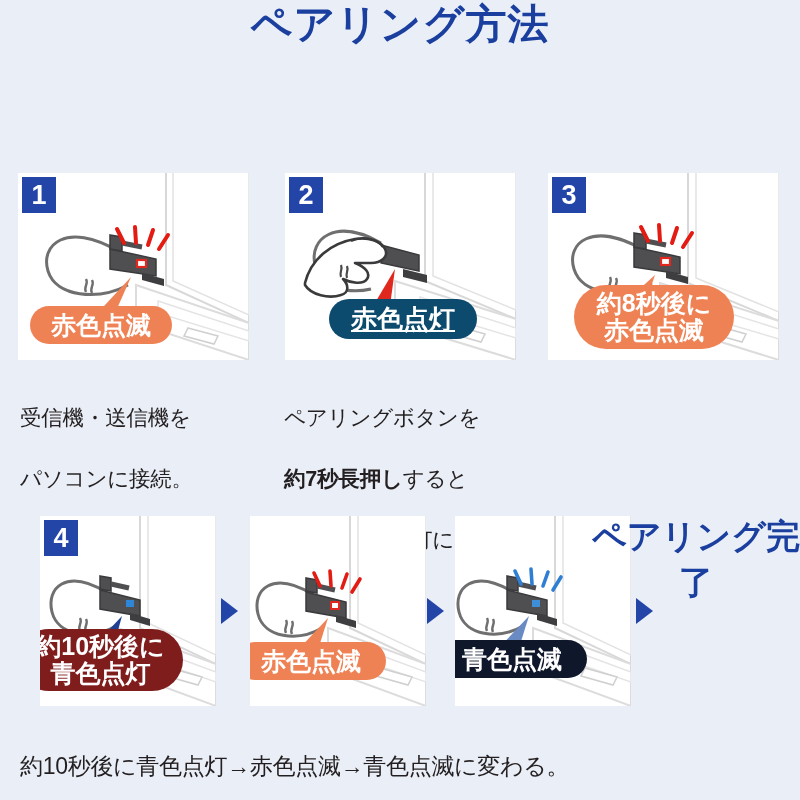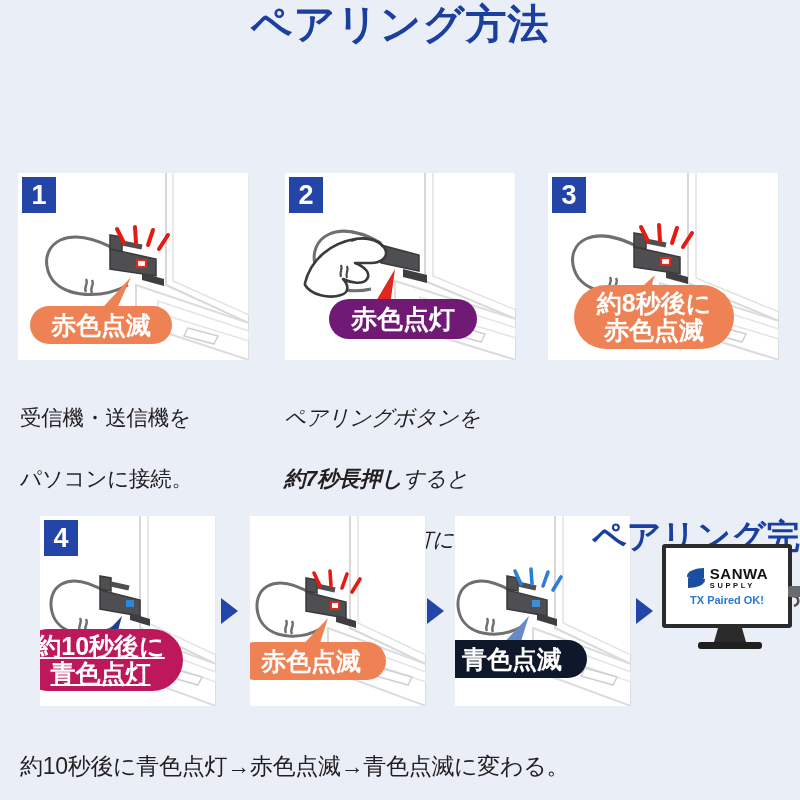--- a/index.html
+++ b/index.html
@@ -62,36 +62,36 @@
     font-weight: bold;
     text-align: center;
     border-radius: 40px;
     line-height: 1.08;
     z-index: 8;
     white-space: pre-line;
     display: flex; align-items: center; justify-content: center;
     padding: 3px 14px;
   }
   .b-orange { background: #ef8254; }
-  .b-red    { background: #701a75; }
-  .b-navy   { background: #be185d; text-decoration: underline; }
+  .b-red    { background: #0c4a6e; text-decoration: underline; }
+  .b-navy   { background: #7f1d1d; }
   .b-slate  { background: #0f172a; }
 
   
   .caption {
     position: absolute;
     color: #231f20;
     font-size: 21.5px;
     line-height: 1.42;
     letter-spacing: -0.2px;
     white-space: pre-line;
   }
   .caption b { font-weight: bold; }
   .c1 { left: 20px;  top: 372px; width: 250px; }
-  .c2 { left: 284px; top: 372px; width: 255px; font-style: italic; }
+  .c2 { left: 284px; top: 372px; width: 255px; }
   .c3 { left: 548px; top: 372px; width: 250px; }
 
   
   .row2 { position: absolute; top: 516px; left: 0; width: 800px; height: 196px; }
   .q1 { left: 40px;  top: 0; width: 176px; height: 190px; }
   .q2 { left: 250px; top: 0; width: 176px; height: 190px; }
   .q3 { left: 455px; top: 0; width: 176px; height: 190px; }
 
   .arrow {
     position: absolute;
@@ -338,46 +338,18 @@
         <svg viewBox="0 0 176 190" xmlns="http://www.w3.org/2000/svg">
           <path d="M74 100 L62 138 L42 134 Z" fill="#6a8ac4"></path>
         </svg>
       </div>
       <div class="bubble b-slate" style="left:-18px; top:124px; width:150px; height:38px; font-size:25px;">青色点滅</div>
     </div>
     <div class="arrow a3"></div>
   </div>
 
   <div class="done-label">ペアリング完了</div>
-  <div class="tv-wrap">
-    <svg viewBox="0 0 140 190" xmlns="http://www.w3.org/2000/svg">
-
-      <rect x="2" y="28" width="130" height="84" rx="3" fill="#2b2b2b"></rect>
-      <rect x="6" y="32" width="122" height="76" fill="#ffffff"></rect>
-
-      <path d="M58 112 L82 112 L86 126 L54 126 Z" fill="#2b2b2b"></path>
-      <rect x="38" y="126" width="64" height="7" rx="3" fill="#1f1f1f"></rect>
-
-      <path d="M132 80 C 140 80, 140 88, 134 90" fill="none" stroke="#4f4f52" stroke-width="2.5"></path>
-      <rect x="128" y="70" width="14" height="11" rx="2" fill="#6b6b6e"></rect>
-    </svg>
-    
-    <div style="position:absolute; left:8px; top:34px; width:118px; height:72px;
-                display:flex; flex-direction:column; align-items:center; justify-content:center;">
-      <div style="display:flex; align-items:center; gap:4px;">
-        <svg width="20" height="22" viewBox="0 0 20 22">
-          <path d="M18 1 C 10 1, 1 4, 1 9 C 1 11, 4 11, 8 11 L18 11 Z" fill="#1b4ea0"></path>
-          <path d="M2 21 C 10 21, 19 18, 19 13 C 19 11, 16 11, 12 11 L2 11 Z" fill="#1b4ea0"></path>
-        </svg>
-        <div style="display:flex; flex-direction:column; line-height:1;">
-          <span style="font-size:15px; font-weight:bold; letter-spacing:0.5px; color:#111;">SANWA</span>
-          <span style="font-size:7.5px; font-weight:bold; letter-spacing:2.6px; color:#111; margin-top:1px;">SUPPLY</span>
-        </div>
-      </div>
-      <div style="font-size:11px; font-weight:bold; color:#2a79d0; margin-top:4px;">TX Paired OK!</div>
-    </div>
-  </div>
 
   <div class="bottom">
     <span>約10秒後に青色点灯→赤色点滅→青色点滅に変わる。</span><br>
     
   </div>
 </div>
 
 </body></html>

